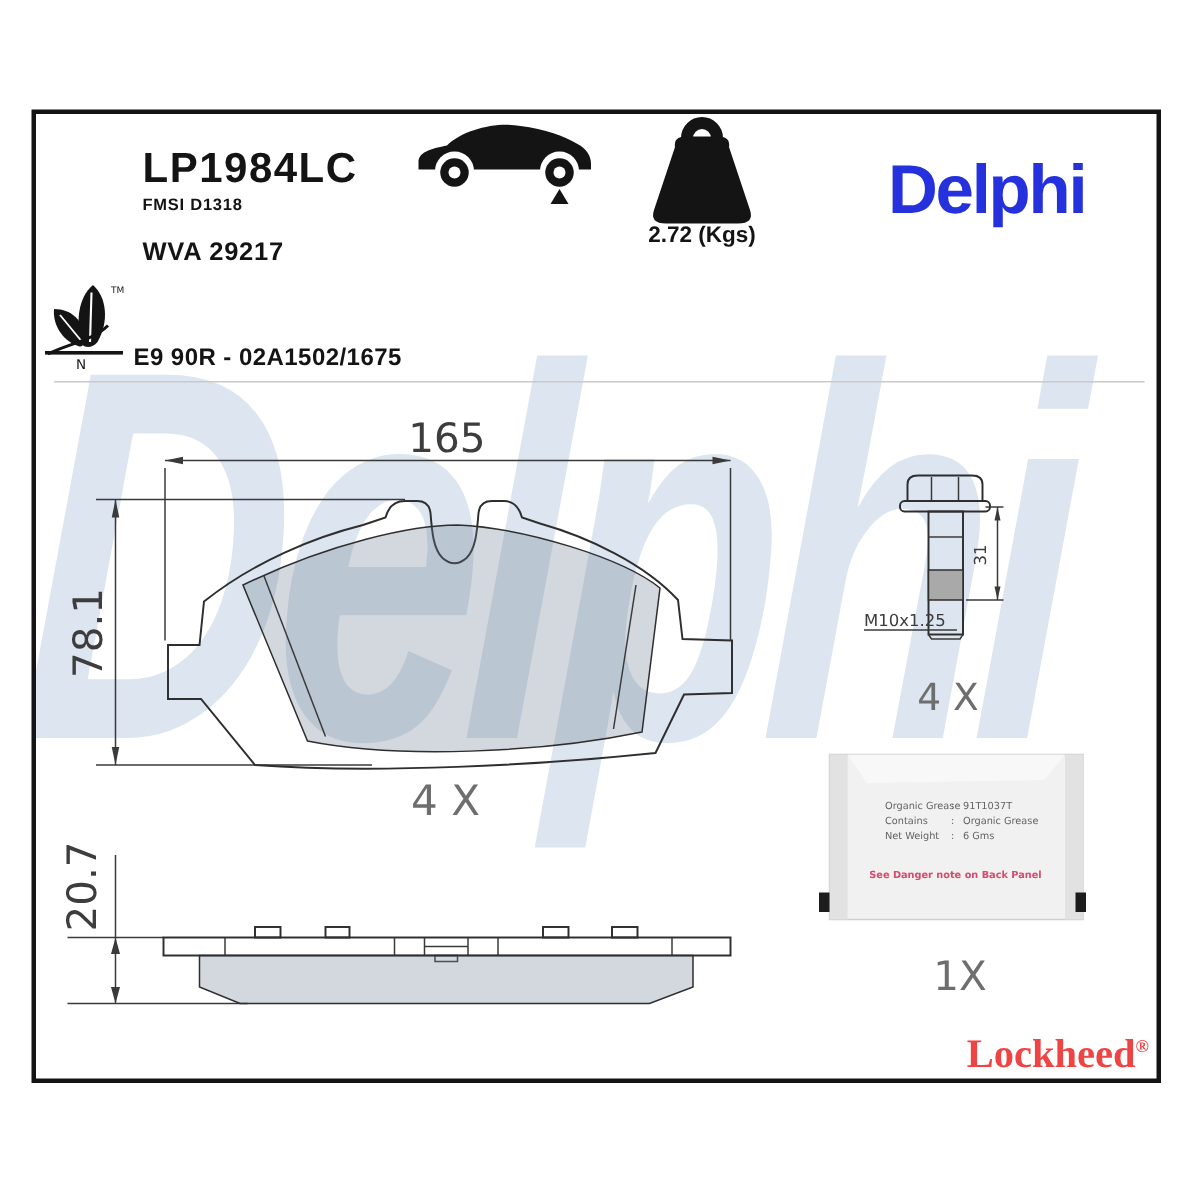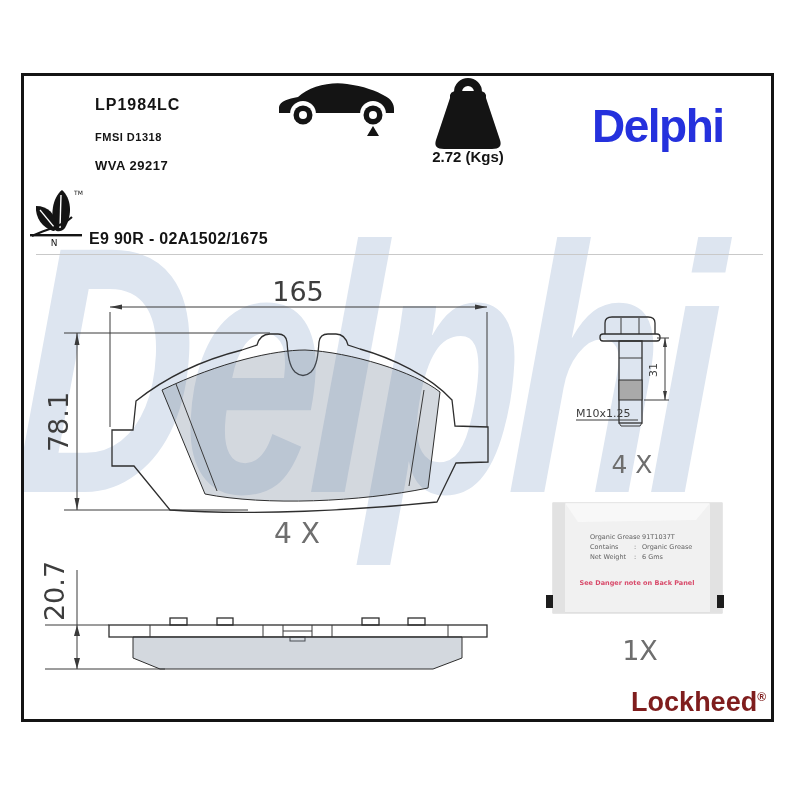--- a/index.html
+++ b/index.html
@@ -7,29 +7,29 @@
           font-family:"Liberation Sans",sans-serif;}
   
   #frame{position:absolute;left:21px;top:73px;width:753px;height:649px;
          border:3px solid #141414;box-sizing:border-box;overflow:hidden;background:#fff;}
   #watermark{position:absolute;left:2px;top:118px;font-size:352px;line-height:1;
              font-weight:bold;font-style:italic;color:#dde5f0;white-space:nowrap;
              letter-spacing:-14px;transform:scaleX(0.70) skewX(-4deg);transform-origin:left top;
              user-select:none;}
   
   .hdr{position:absolute;color:#141414;}
-  #part-number{left:95px;top:96px;font-size:16px;font-weight:700;letter-spacing:1px;}
+  #part-number{left:95px;top:96px;font-size:28px;font-weight:700;letter-spacing:1px;}
   #fmsi{left:95px;top:131px;font-size:11px;font-weight:700;letter-spacing:.5px;}
-  #wva{left:95px;top:158px;font-size:13px;font-weight:700;letter-spacing:.5px;}
+  #wva{left:95px;top:158px;font-size:17px;font-weight:700;letter-spacing:.5px;}
   #weight-label{left:406px;top:148px;width:124px;text-align:center;font-size:15px;font-weight:700;}
   #delphi-logo{left:592px;top:99px;font-size:46px;font-weight:800;letter-spacing:-1.5px;}
   #homologation{left:89px;top:230px;font-size:16px;font-weight:700;letter-spacing:.3px;}
   #separator{position:absolute;left:36px;top:254px;width:727px;height:1px;background:#c9c9c9;}
-  #lockheed{position:absolute;right:34px;top:687px;font-family:Liberation Sans, sans-serif;
-            font-weight:700;font-size:27px;color:#7f1d1d;text-align:center;}
+  #lockheed{position:absolute;right:34px;top:687px;font-family:Liberation Serif, serif;
+            font-weight:700;font-size:27px;color:#ef4444;text-align:center;}
   #lockheed sup{font-size:12px;vertical-align:super;}
   svg{position:absolute;}
   .cad-line{stroke:#3a3a3a;stroke-width:1;fill:none;}
   .cad-outline{stroke:#2e2e2e;stroke-width:1.3;fill:none;}
   .cad-text{font-family:"DejaVu Sans",sans-serif;fill:#3d3d3d;font-weight:400;}
   .qty-text{font-family:"DejaVu Sans",sans-serif;fill:#6e6e6e;}
   .arrow{fill:#3a3a3a;stroke:none;}
   .tiny{font-family:"DejaVu Sans",sans-serif;}
 </style>
 </head>

